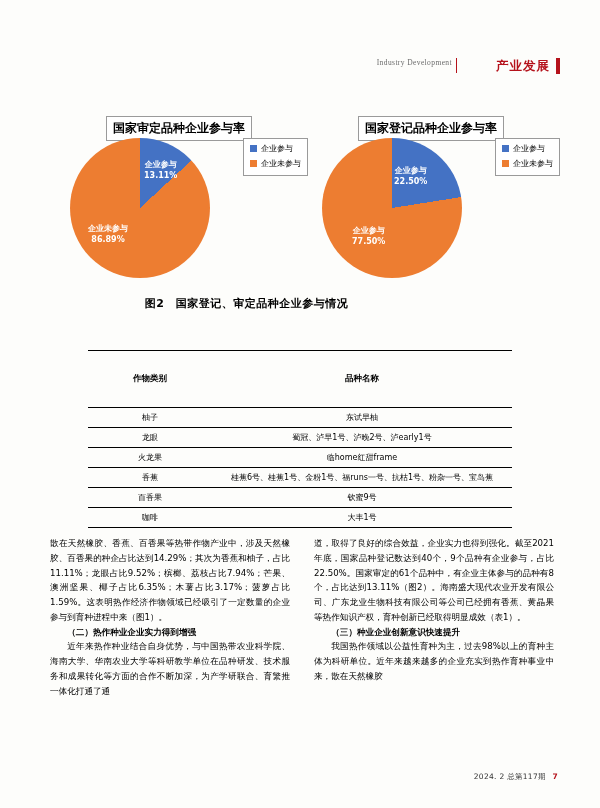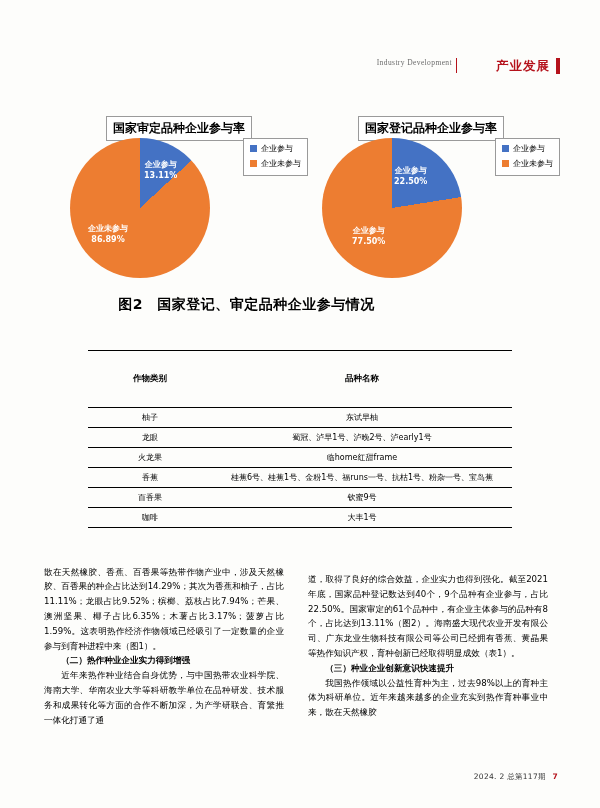--- a/index.html
+++ b/index.html
@@ -133,21 +133,21 @@
     white-space: nowrap;
   }
 
   .fig-caption {
     position: absolute;
     top: 296px;
     left: 0;
     width: 493px;
     text-align: center;
     font-family: "DejaVu Sans", sans-serif;
-    font-size: 14px;
+    font-size: 11px;
     font-weight: bold;
     letter-spacing: .5px;
   }
 
   
   .table-caption {
     position: absolute;
     left: 88px;
     top: 330px;
     font-family: "DejaVu Sans", sans-serif;
@@ -180,27 +180,26 @@
     border-bottom: .6px solid #000;
   }
   table.data tbody tr:last-child td {
     border-bottom: 1.4px solid #000;
   }
   .col-cat { width: 120px; }
 
   
   .body-cols {
     position: absolute;
-    left: 44px;
+    left: 50px;
     top: 536px;
     width: 504px;
     height: 220px;
     display: flex;
     gap: 24px;
-    align-items: center;
   }
   .col {
     width: 240px;
     font-family: "DejaVu Sans", sans-serif;
     font-size: 8.6px;
     line-height: 1.72;
     text-align: justify;
   }
   .col p {
     margin: 0;

